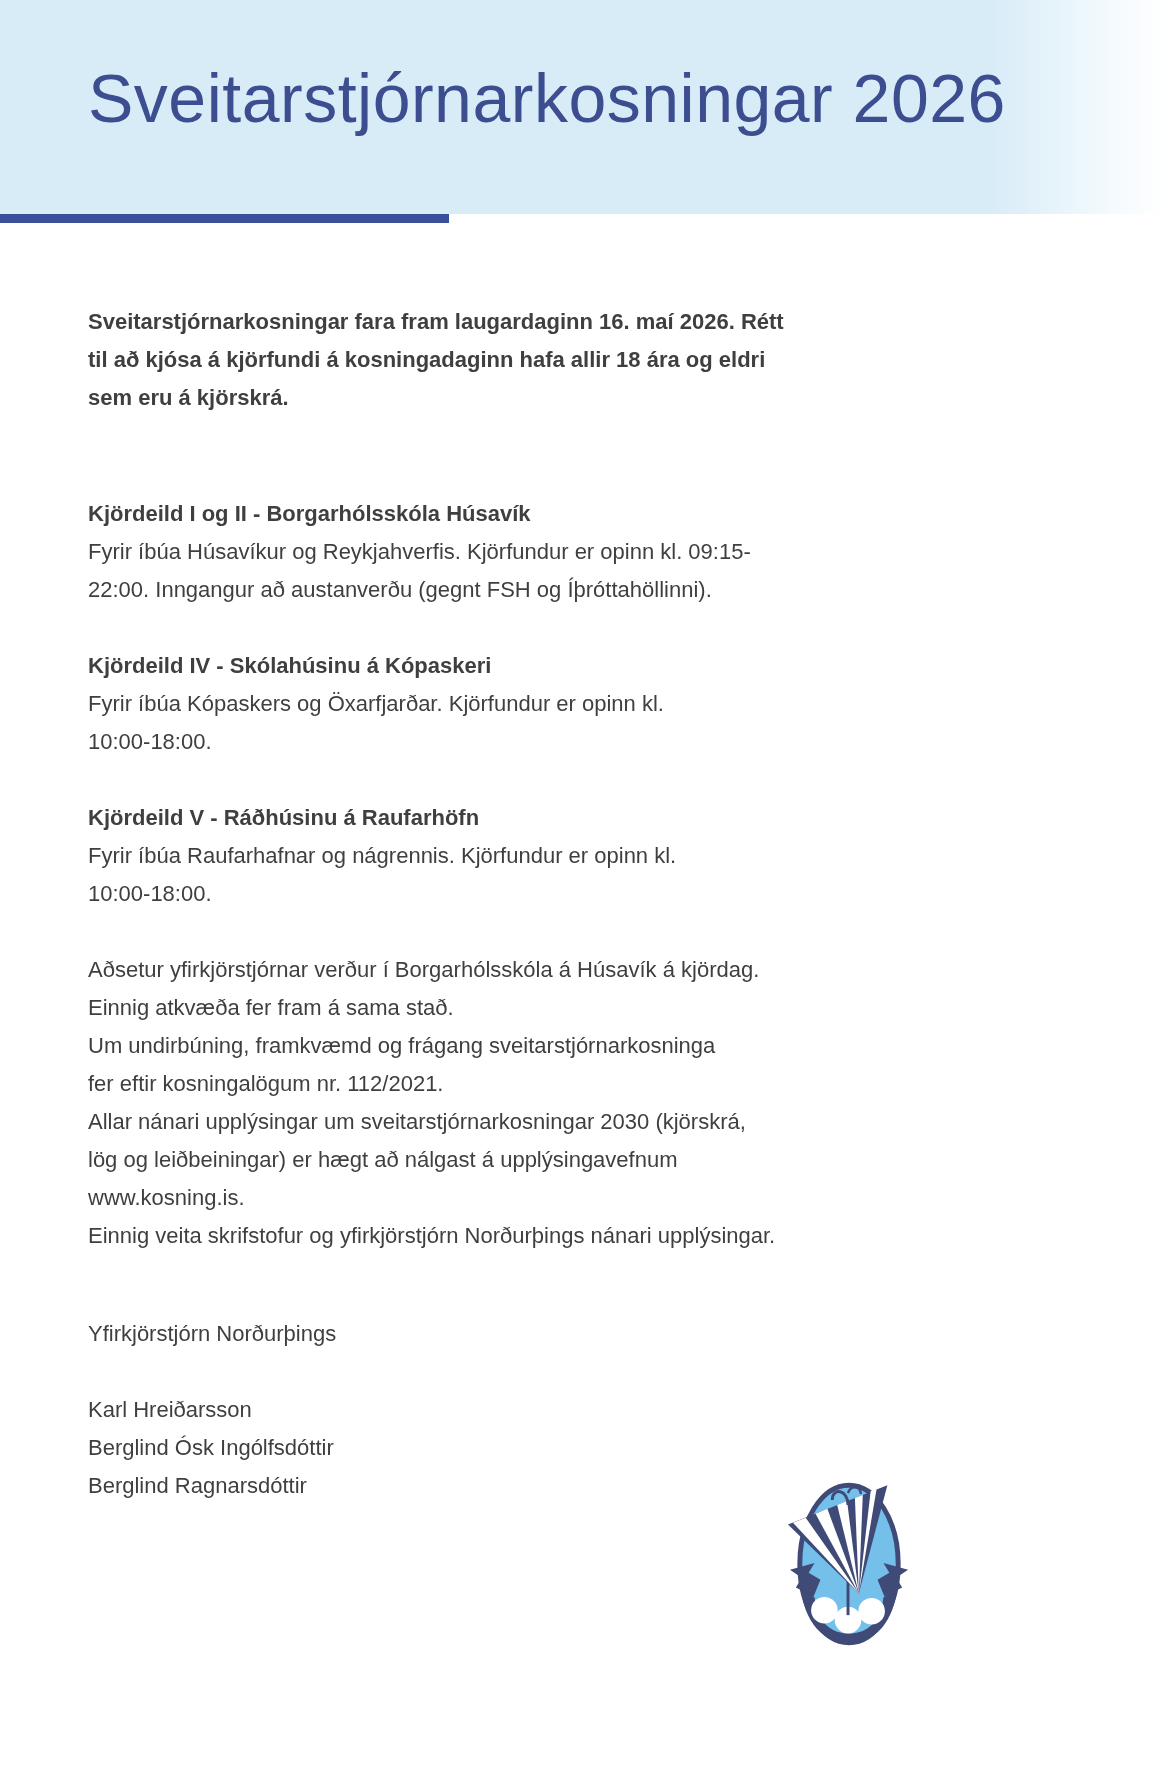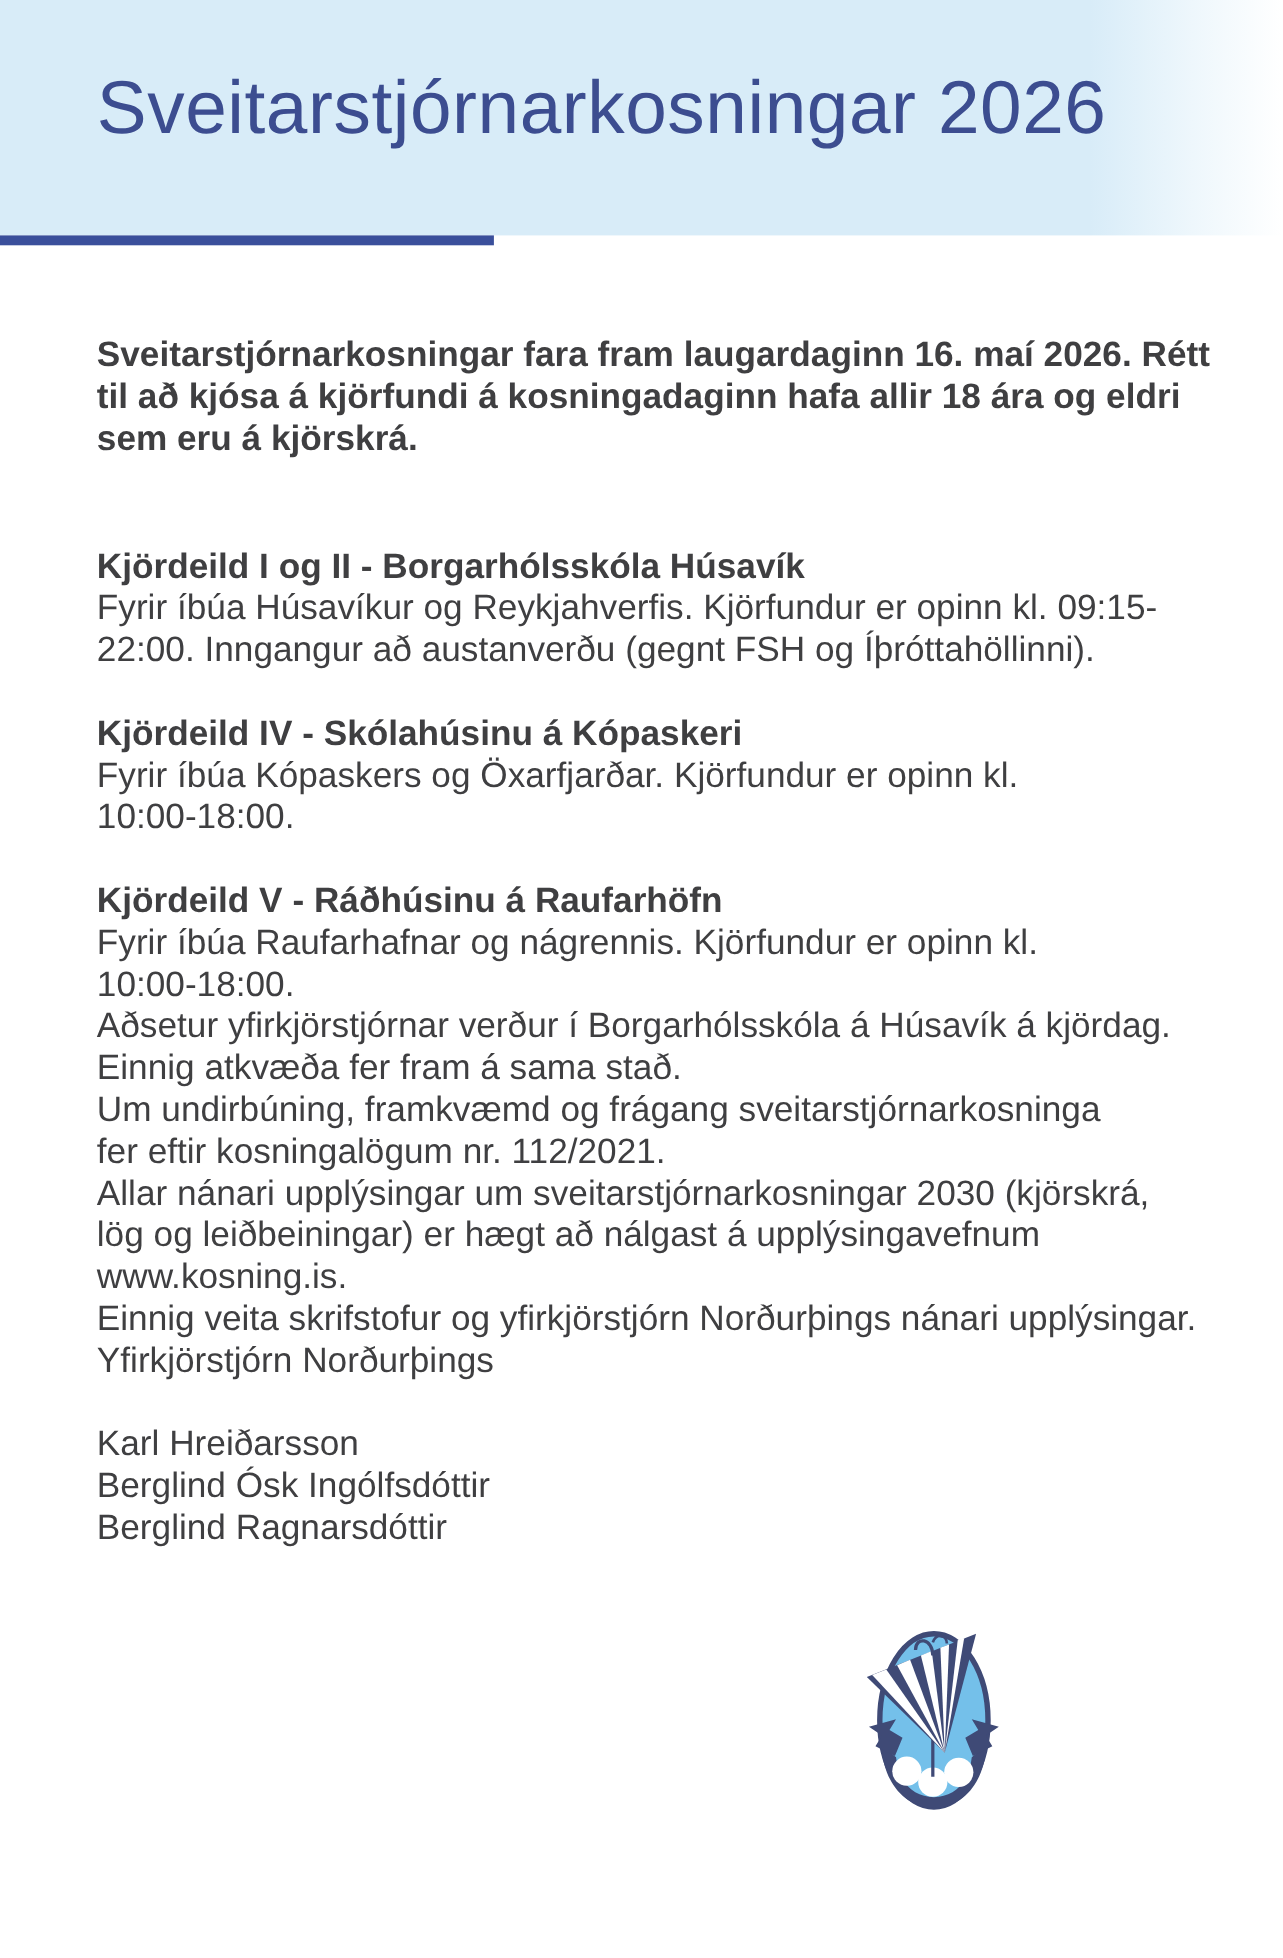--- a/index.html
+++ b/index.html
@@ -37,32 +37,32 @@
     top: 214px; left: 0;
     width: 449px;
     height: 9px;
     background: #3a4f9b;
   }
   .content {
     position: absolute;
     left: 88px;
     top: 223px;
     width: 1005px;
-    font-size: 32px;
+    font-size: 22px;
     line-height: 38px;
     color: #3f3f41;
   }
   .line { white-space: nowrap; }
   .intro { margin-top: 80px; font-weight: bold; }
   .section-first { margin-top: 78px; }
   .section { margin-top: 38px; }
   .section-heading { font-weight: bold; }
-  .para-location { }
+  .para-location { margin-top: 38px; }
   .para-info { }
-  .sig-committee { }
+  .sig-committee { margin-top: 60px; }
   .sig-names { margin-top: 38px; }
   .logo {
     position: absolute;
     left: 788px;
     top: 1476px;
     width: 122px;
     height: 172px;
   }
 </style>
 </head>

